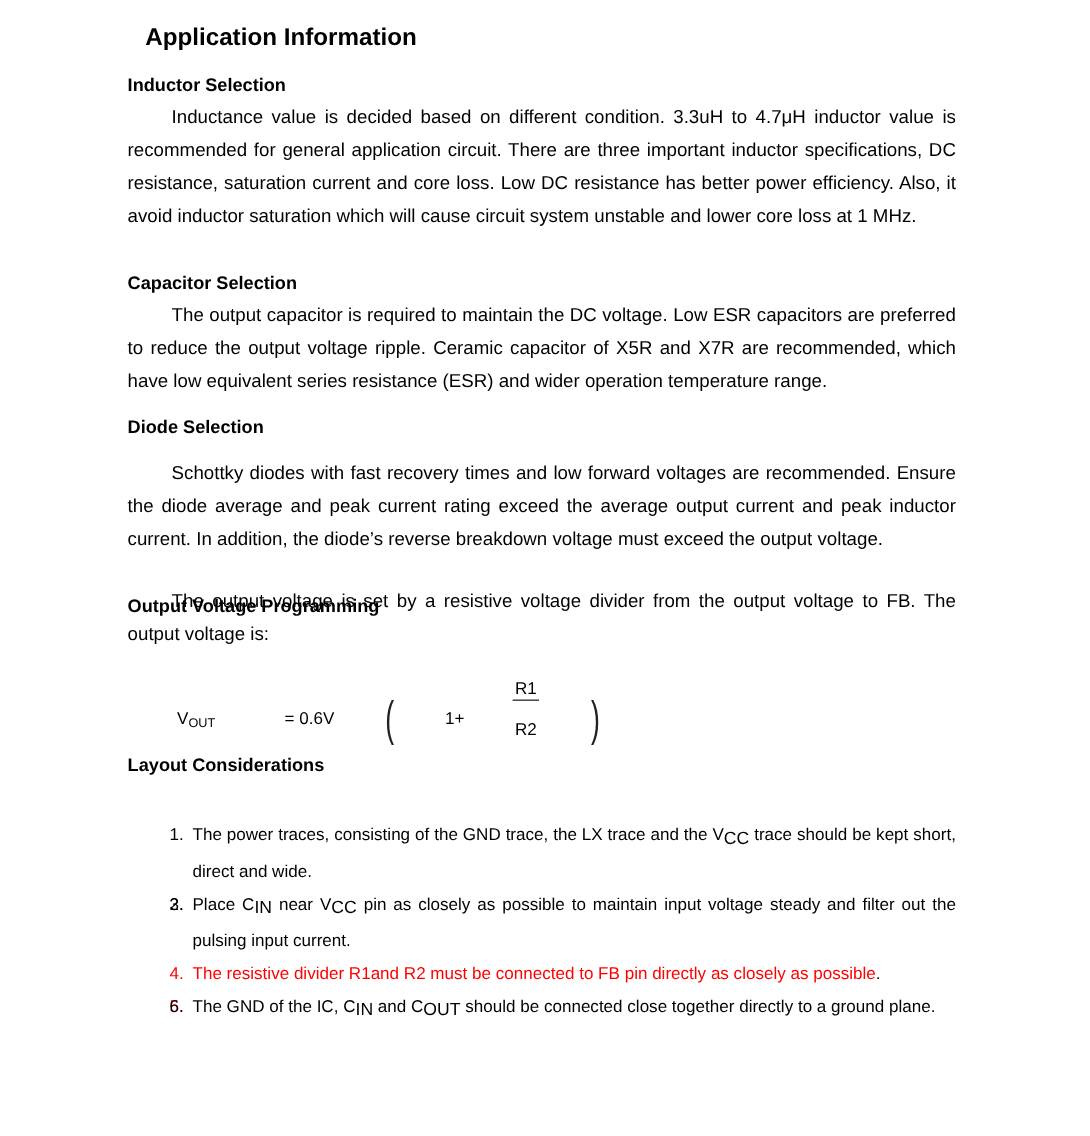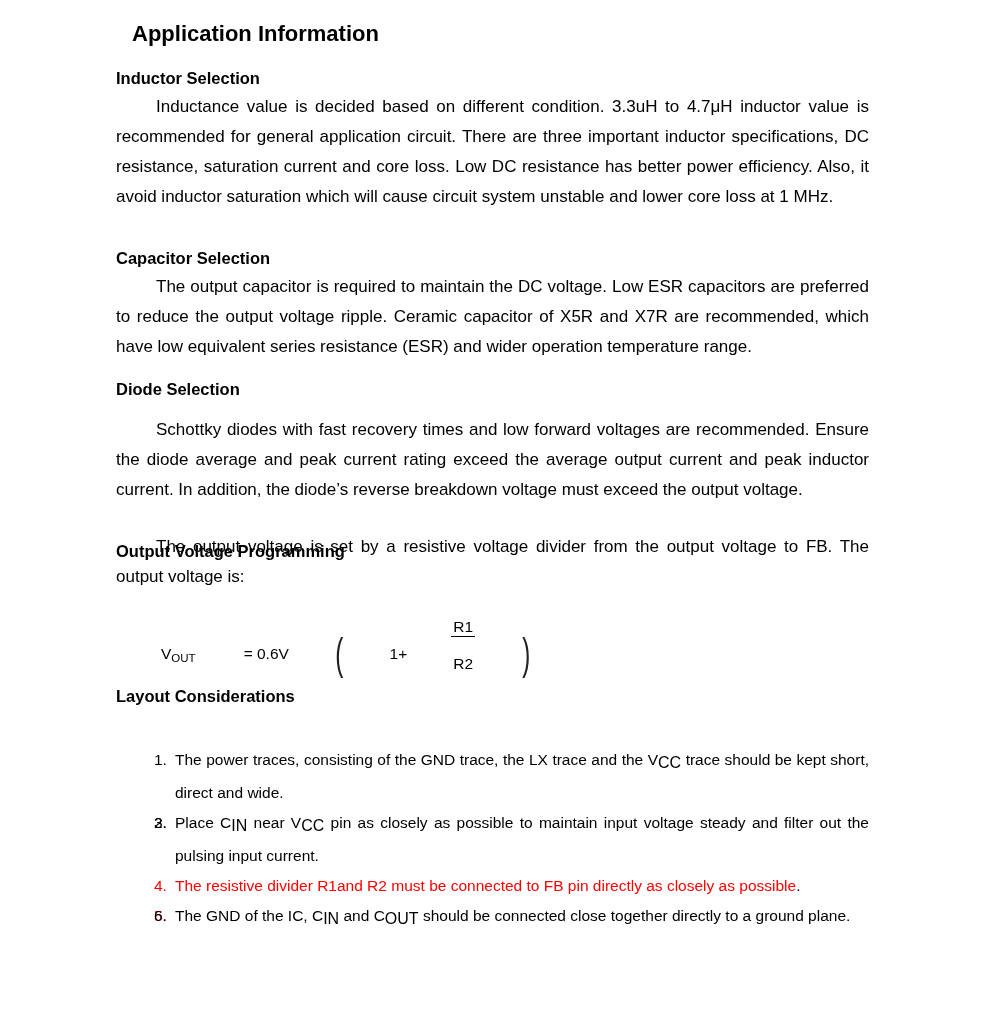--- a/index.html
+++ b/index.html
@@ -50,21 +50,21 @@
   <p class="para" style="top:272px">The output capacitor is required to maintain the DC voltage. Low ESR capacitors are preferred to reduce the output voltage ripple. Ceramic capacitor of X5R and X7R are recommended, which have low equivalent series resistance (ESR) and wider operation temperature range.</p>
 
   <h2 class="h2" style="top:378px">Diode Selection</h2>
   <p class="para" style="top:415px">Schottky diodes with fast recovery times and low forward voltages are recommended. Ensure the diode average and peak current rating exceed the average output current and peak inductor current. In addition, the diode’s reverse breakdown voltage must exceed the output voltage.</p>
 
   <h2 class="h2" style="top:540px">Output Voltage Programming</h2>
   <p class="para" style="top:532px">The output voltage is set by a resistive voltage divider from the output voltage to FB. The output voltage is:</p>
 
   <div class="formula">
     <span><span>V</span><sub>OUT</sub></span>
-    <span style="margin-left:5px">= 0.6V</span>
+    <span style="margin-left:20px">= 0.6V</span>
     <span class="paren">(</span>
     <span>1+</span>
     <span class="frac">
       <span class="num">R1</span>
       <span class="den">R2</span>
     </span>
     <span class="paren">)</span>
   </div>
 
   <h2 class="h2" style="top:685px">Layout Considerations</h2>

